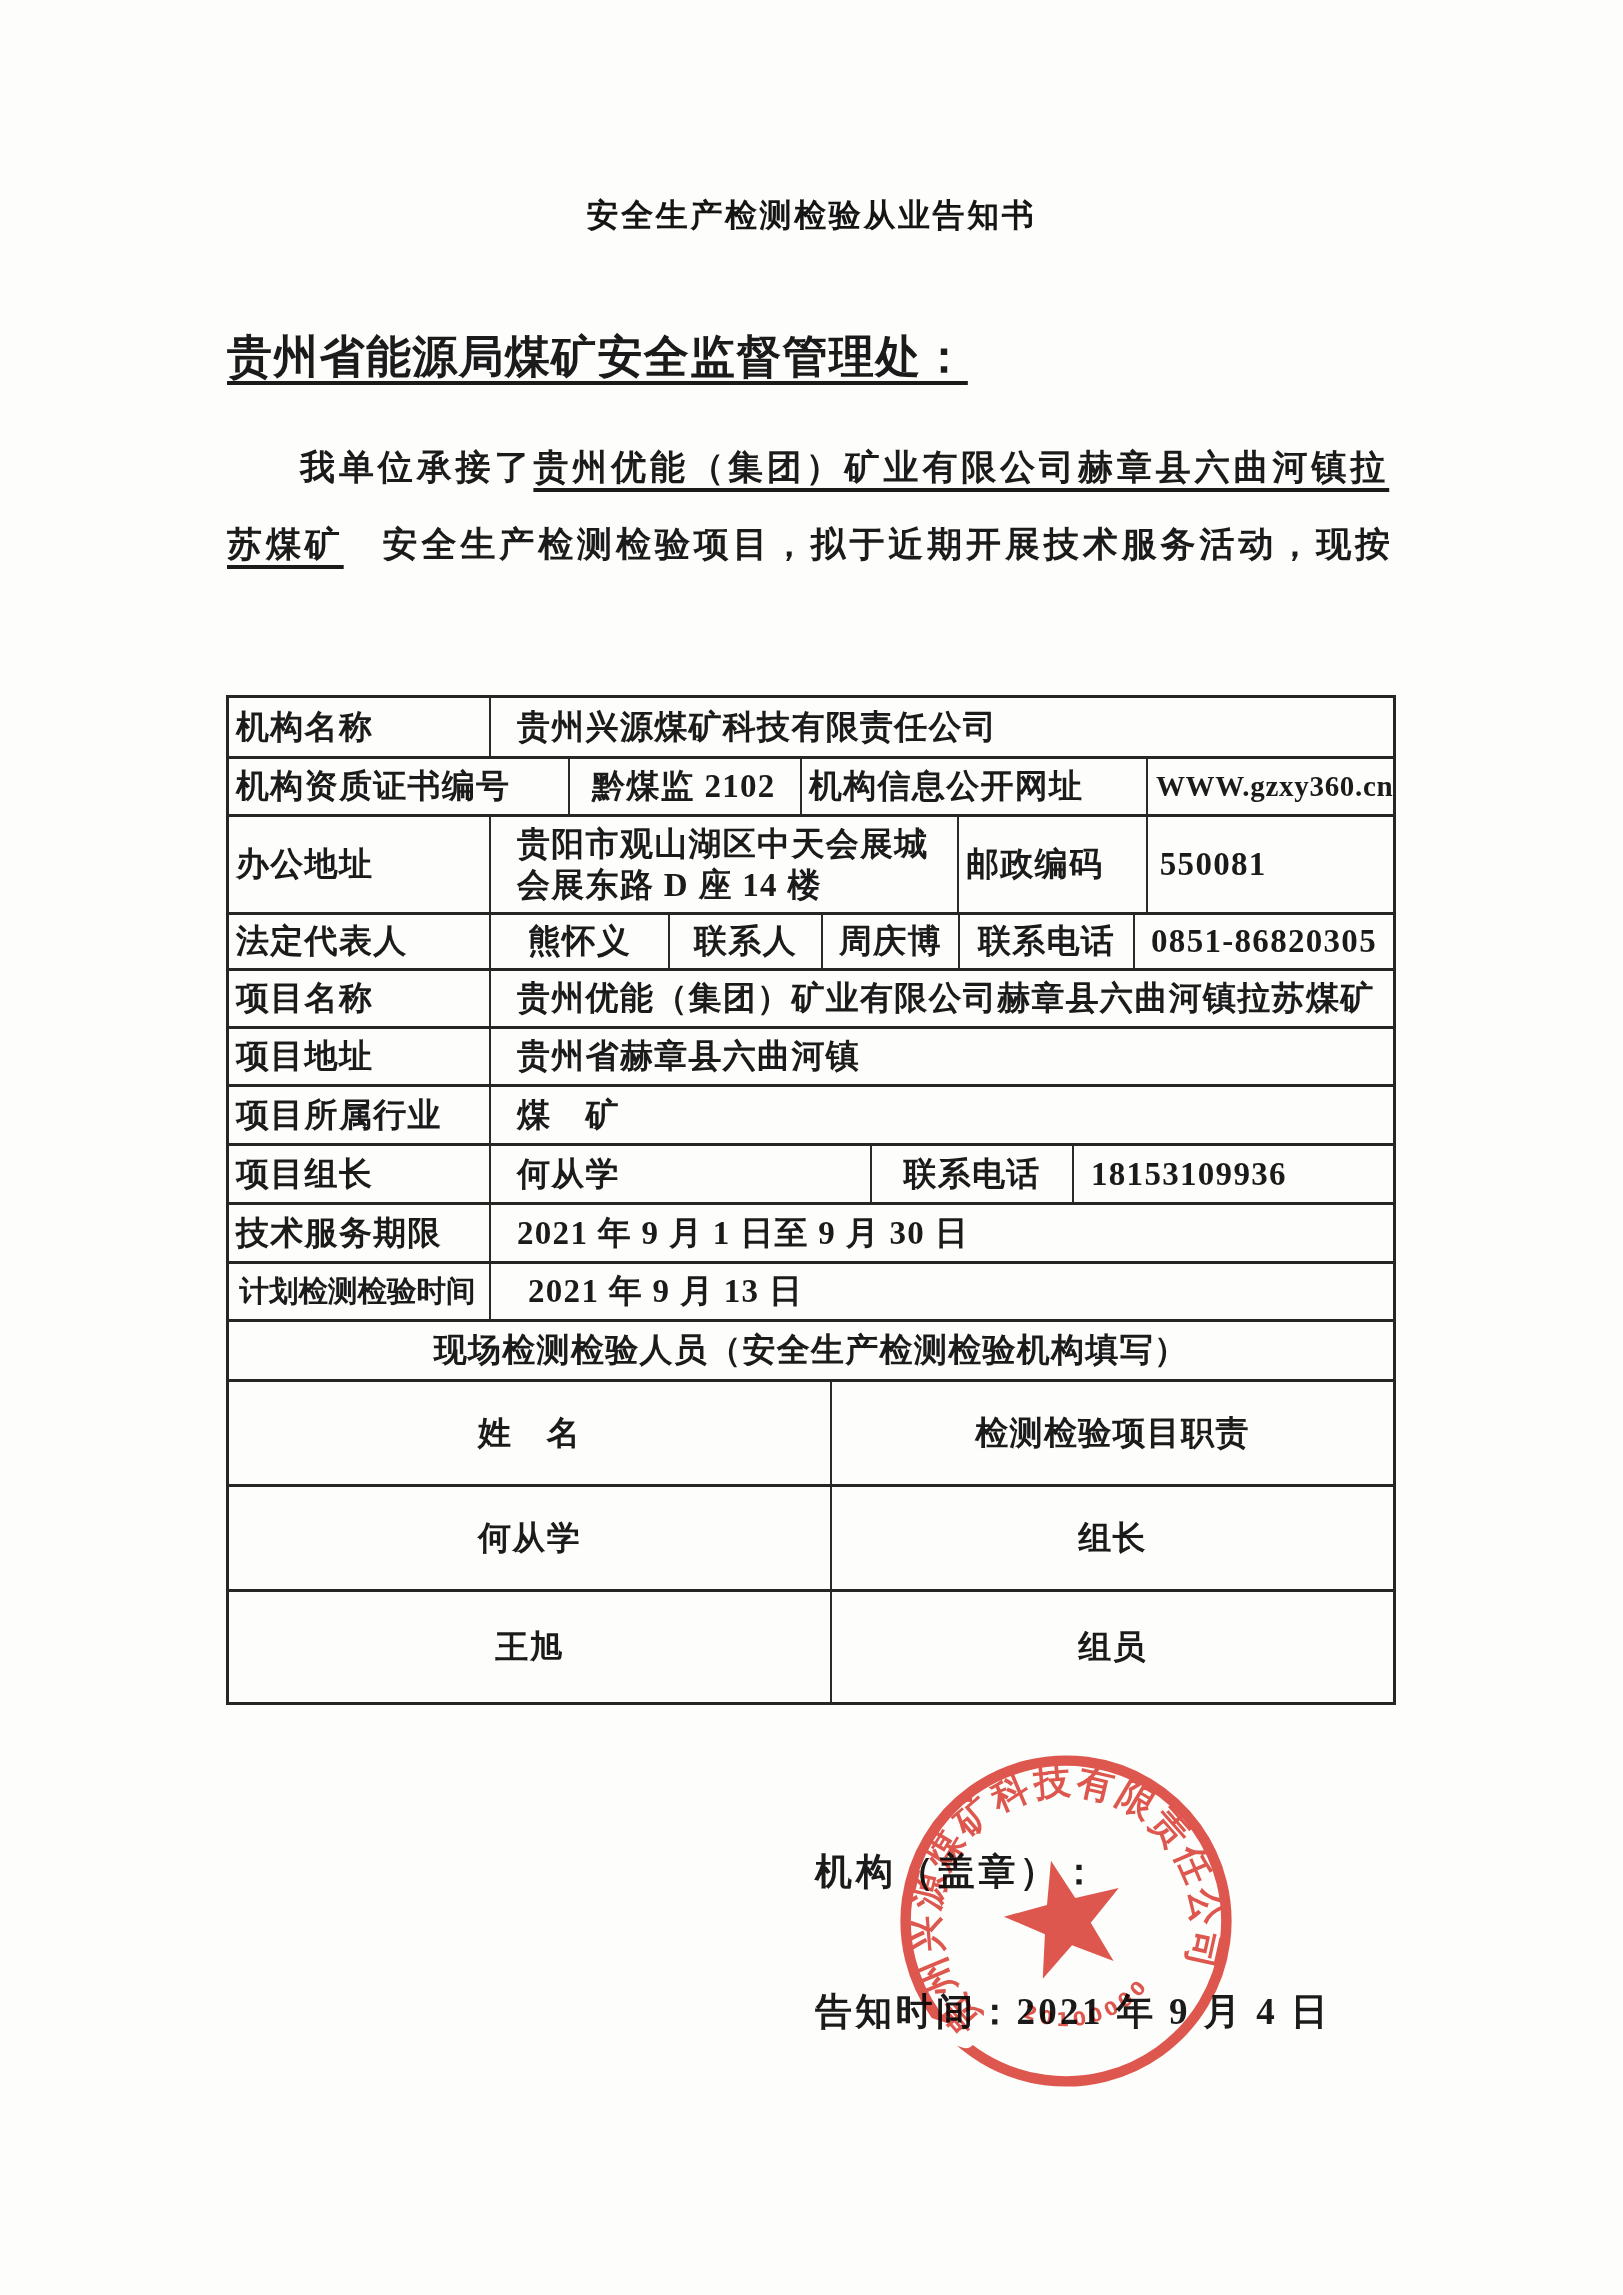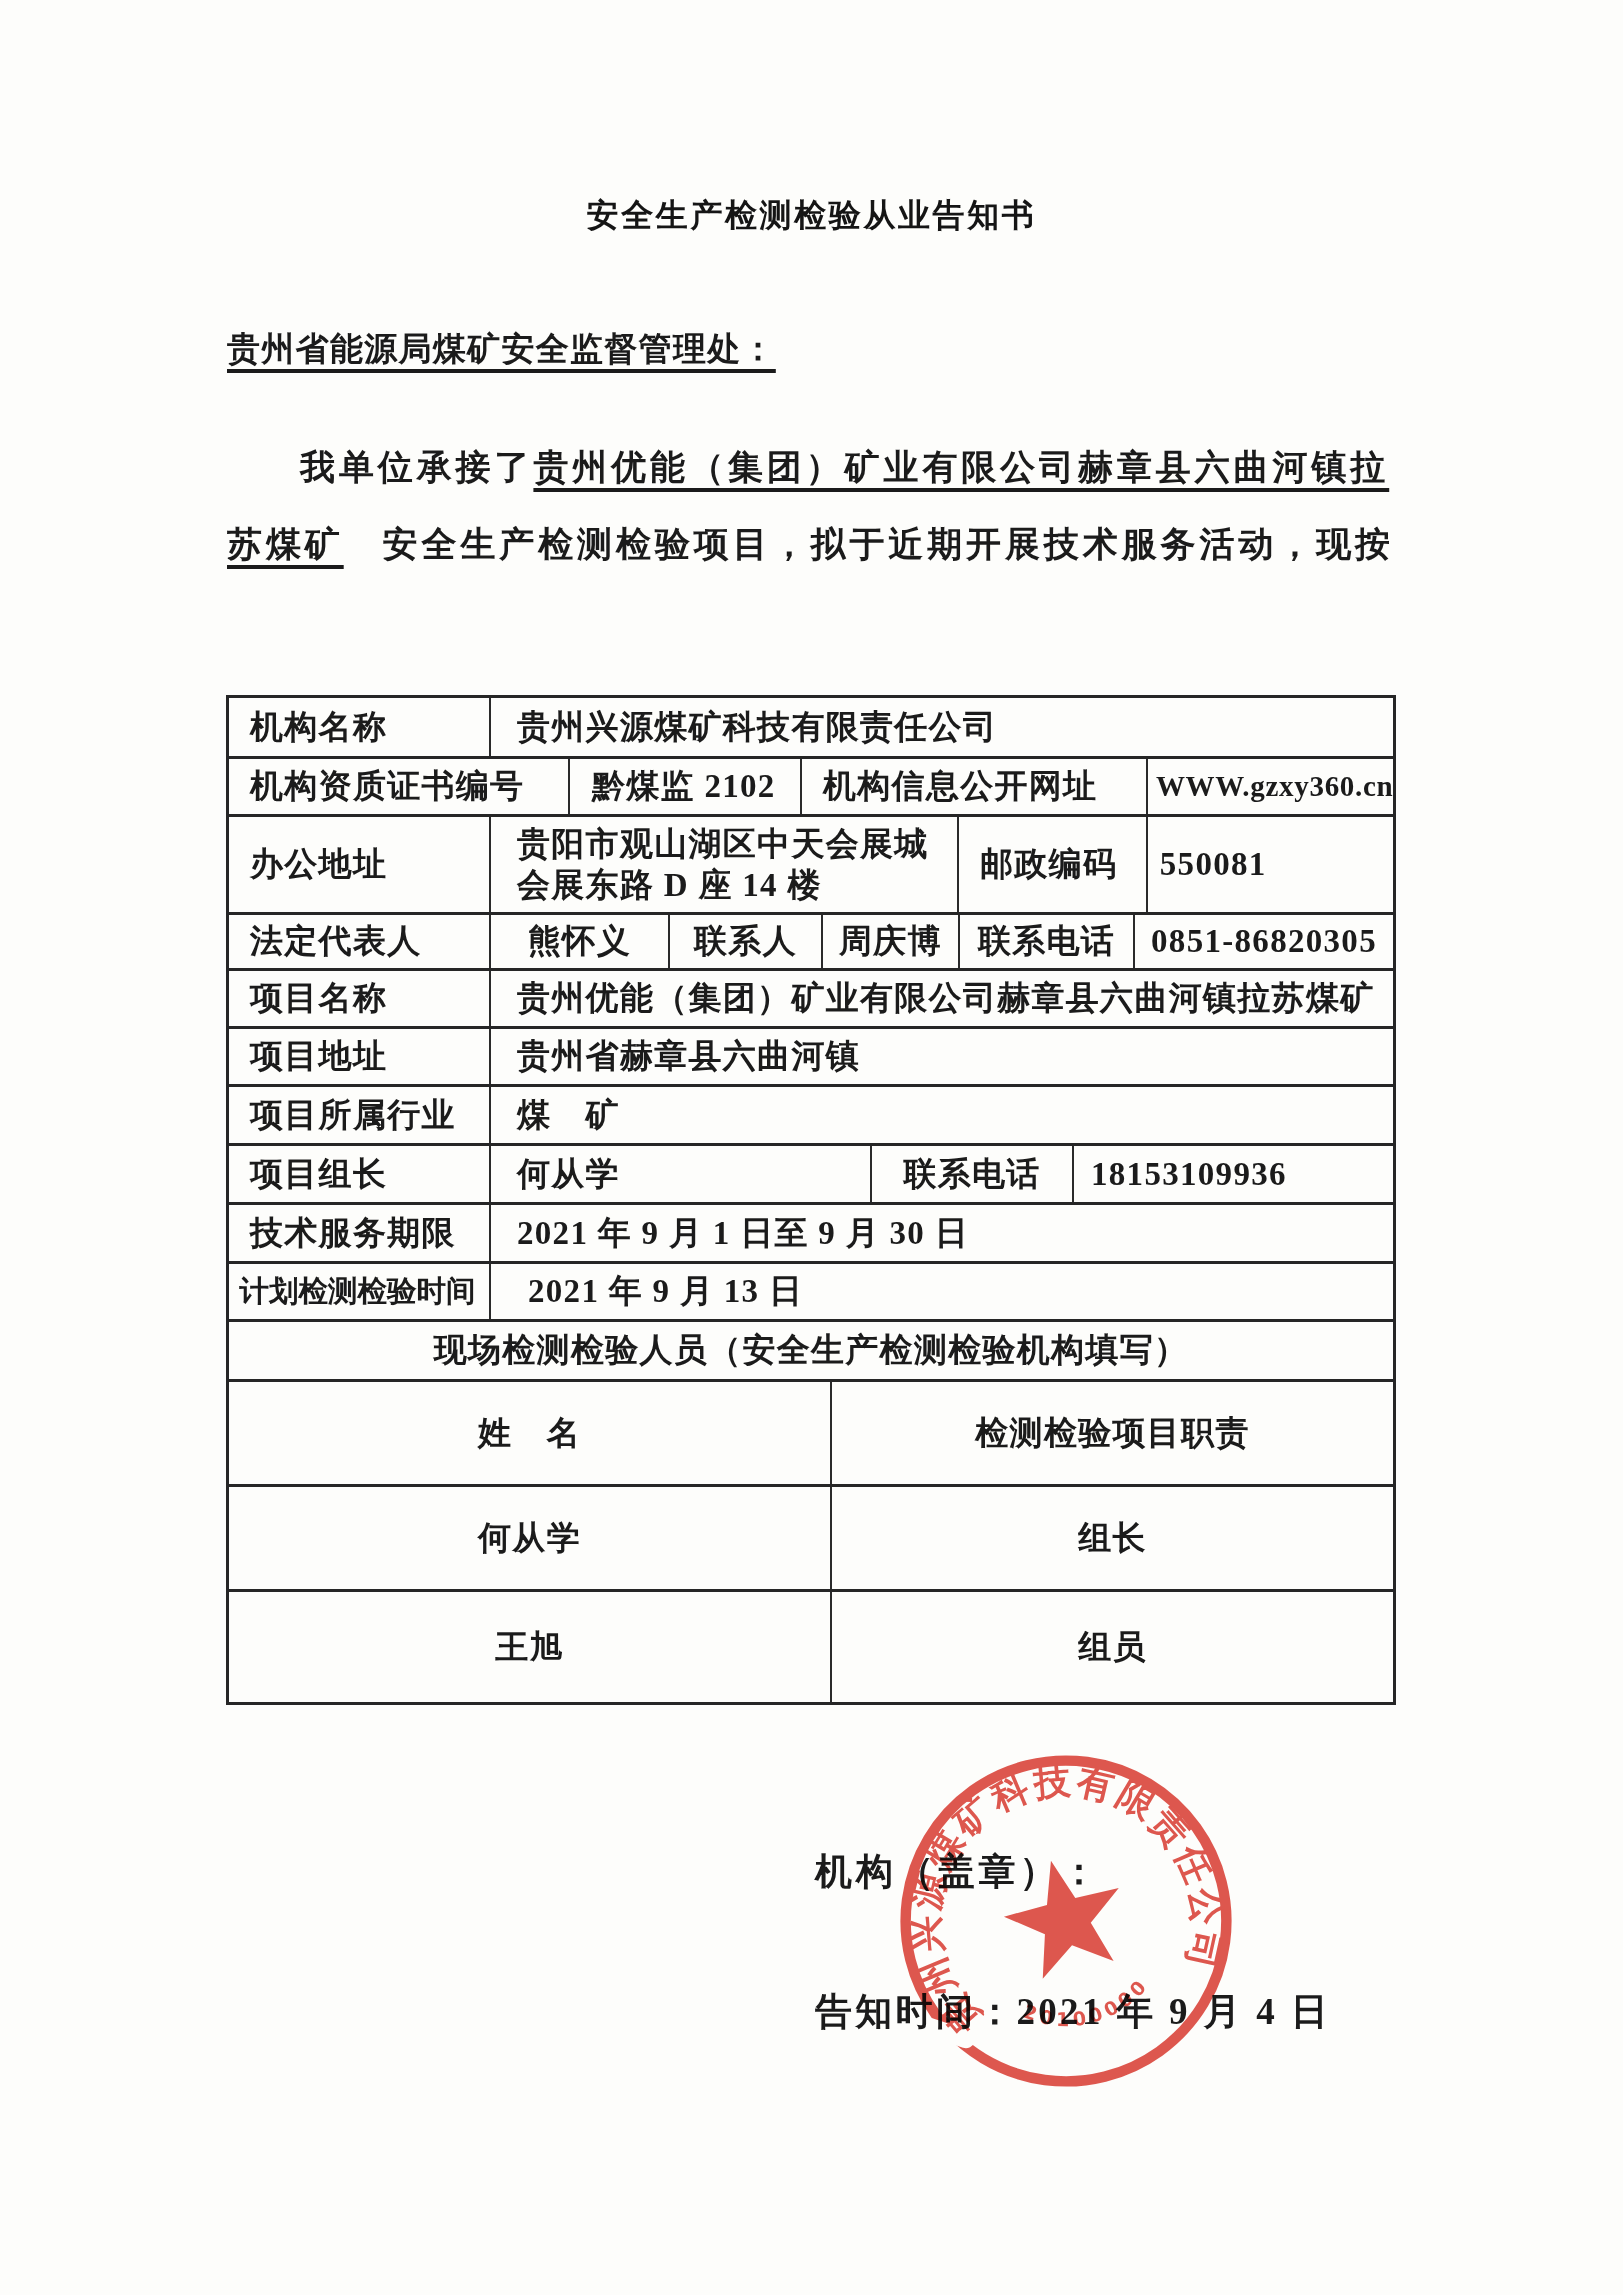--- a/index.html
+++ b/index.html
@@ -10,21 +10,21 @@
     color:#1b1b1b;
   }
   .title{
     position:absolute; top:194px; left:0; width:1623px; margin:0;
     text-align:center;
     font-family:"DejaVu Sans","Liberation Sans",sans-serif;
     font-weight:900; font-size:32px; letter-spacing:2.6px; color:#151515;
   }
   .salutation{
     position:absolute; left:227px; top:327px;
-    font-size:33px; font-weight:700; letter-spacing:1.3px;
+    font-size:45px; font-weight:700; letter-spacing:1.3px;
   }
   .salutation .u{
     text-decoration:underline;
     text-decoration-thickness:3.9px; text-underline-offset:9.2px;
   }
   .para{
     position:absolute; left:227px; top:429px; width:1173px;
     font-size:35px; font-weight:700; letter-spacing:3.9px; line-height:77px;
   }
   .pline{white-space:nowrap;}
@@ -38,21 +38,21 @@
     position:absolute; left:226px; top:695px; width:1170px;
     box-sizing:border-box;
     border:3.9px solid #262626;
     display:flex; flex-direction:column;
     font-size:33px; font-weight:600; letter-spacing:1.3px;
   }
   .tr{display:flex; border-bottom:3.3px solid #262626; box-sizing:border-box;}
   .tr:last-child{border-bottom:none;}
   .c{
     box-sizing:border-box; border-right:2.6px solid #2a2a2a;
-    display:flex; align-items:center; padding-left:21px;
+    display:flex; align-items:center; padding-left:7px;
     overflow:hidden; line-height:41px;
   }
   .c:last-child{border-right:none; flex:1;}
   .center{justify-content:center; padding-left:0;}
   .full{justify-content:center; padding-left:0; flex:1;}
   .small{font-size:29.5px; letter-spacing:0;}
   .web{font-size:29px; letter-spacing:0.7px; padding-left:7.9px;}
   
   .stamp-caption{
     position:absolute; left:815px; top:1847px;

